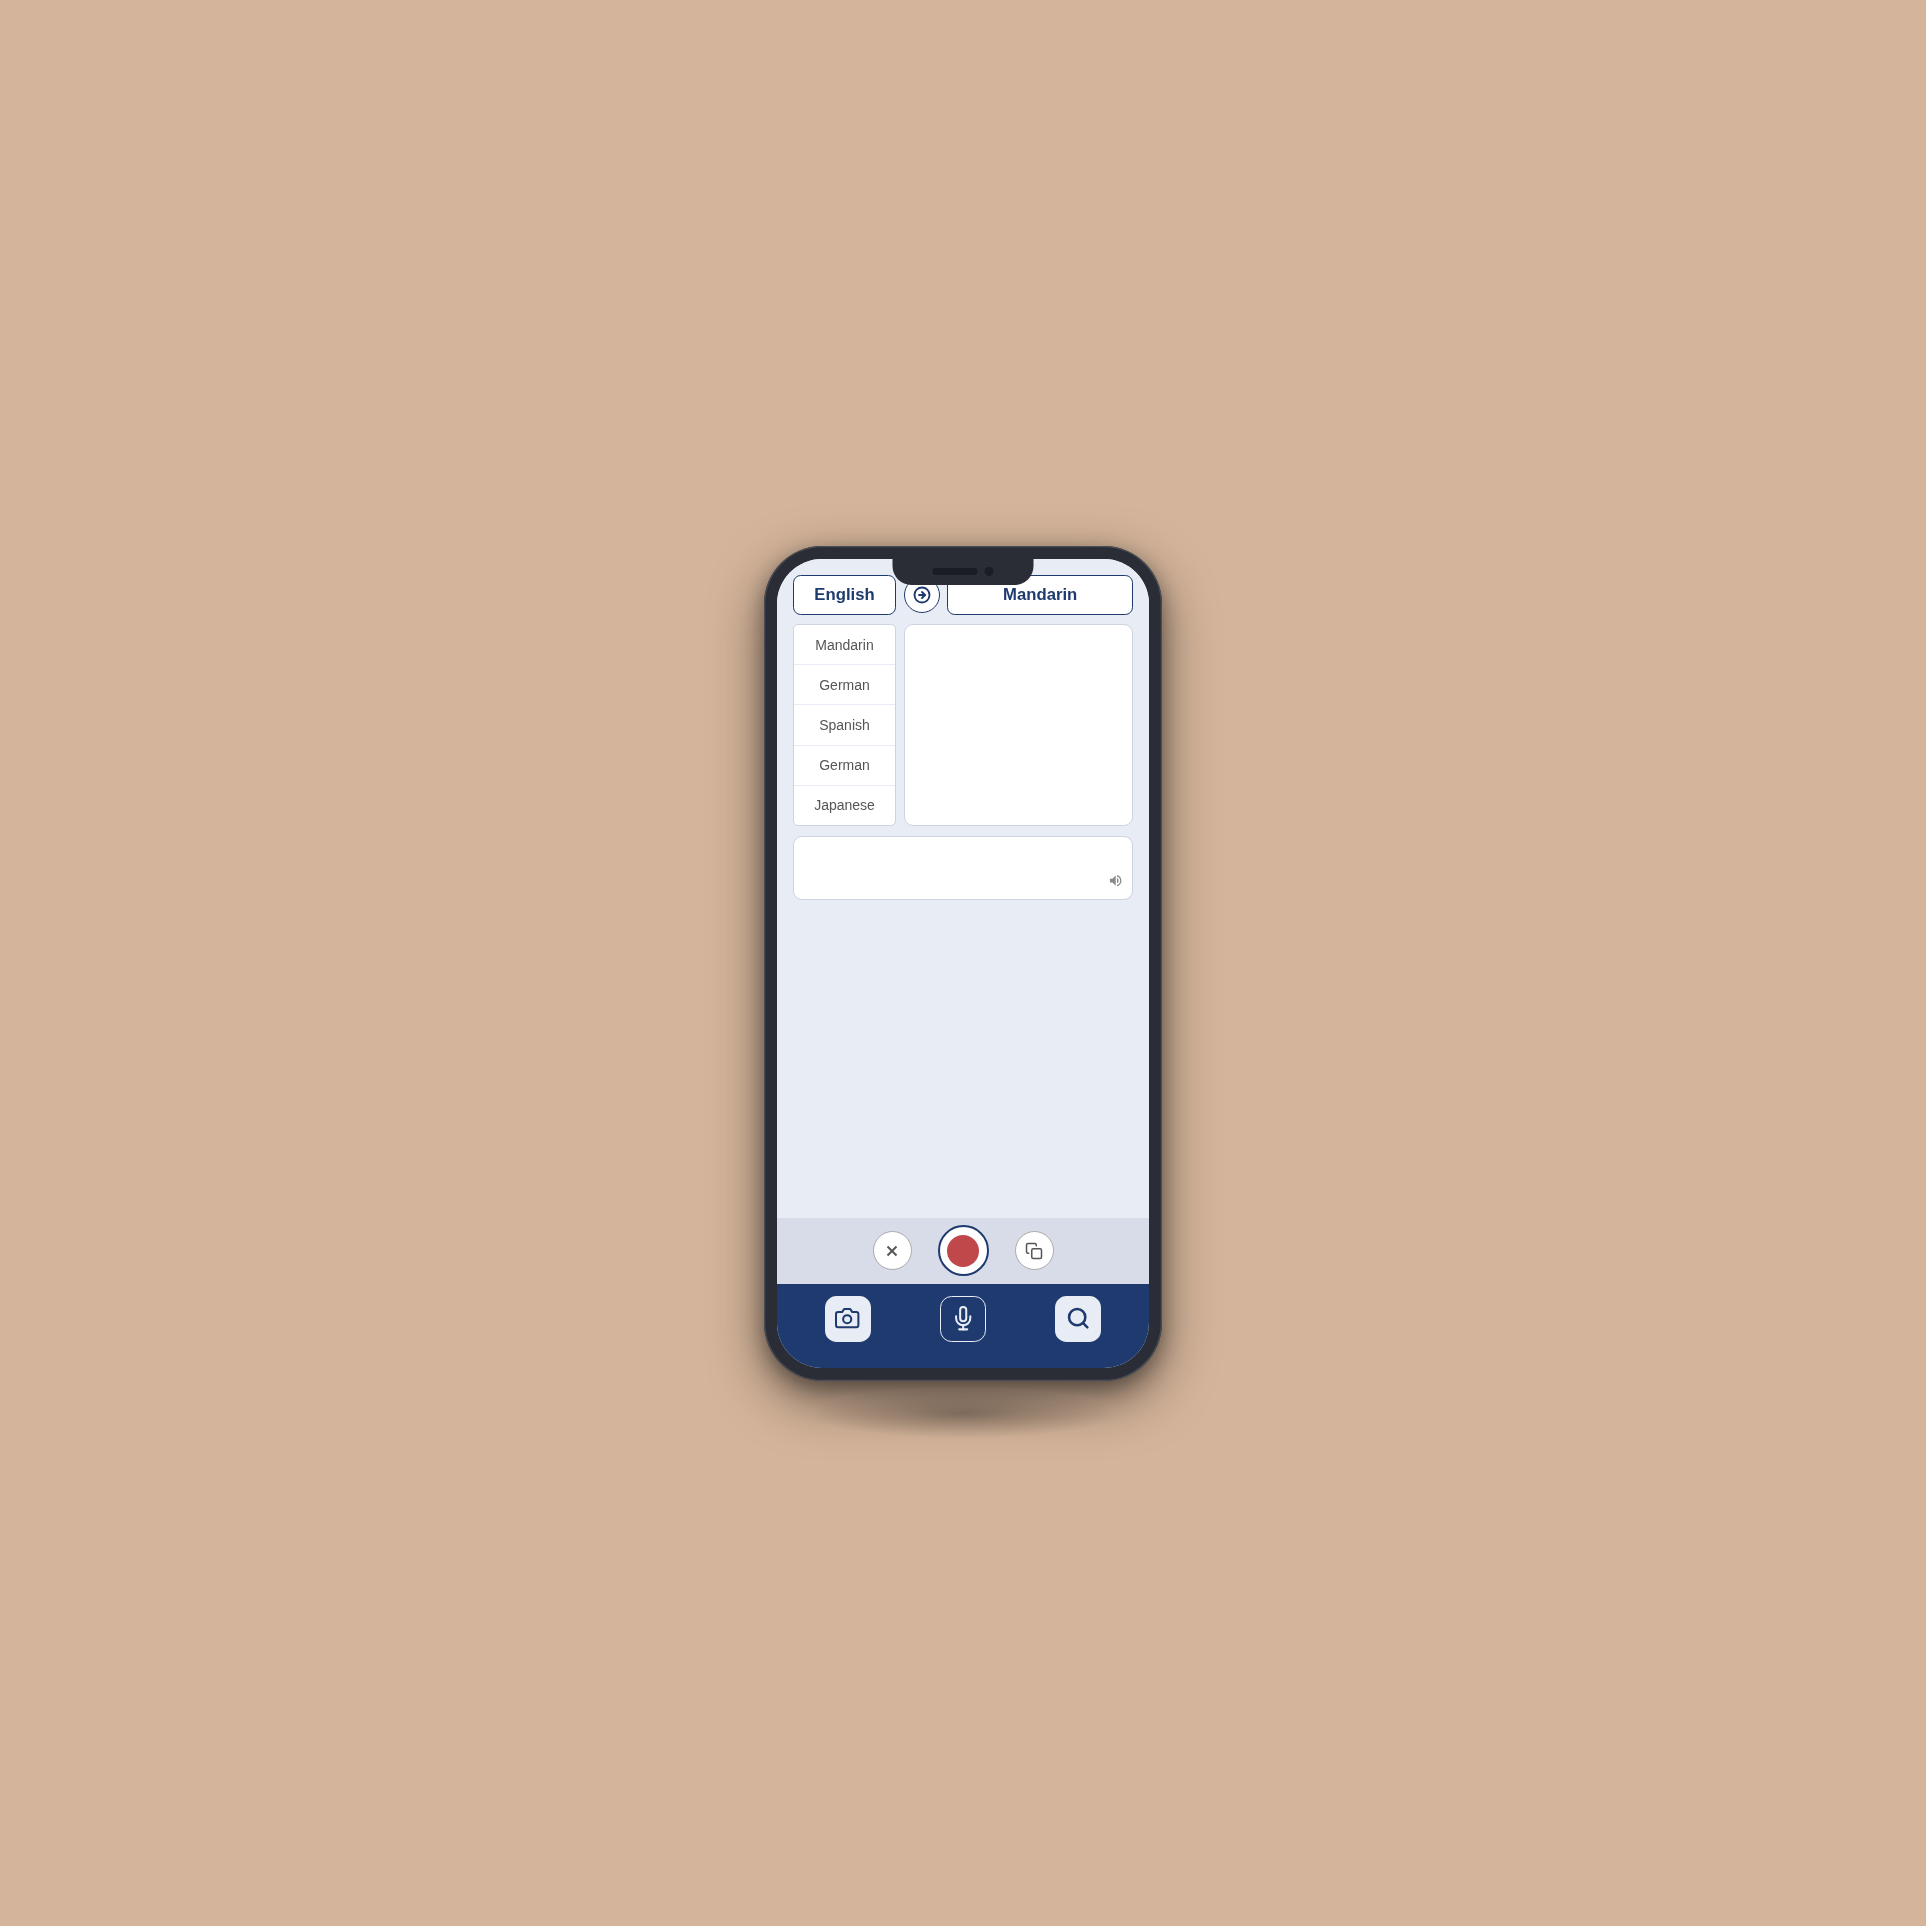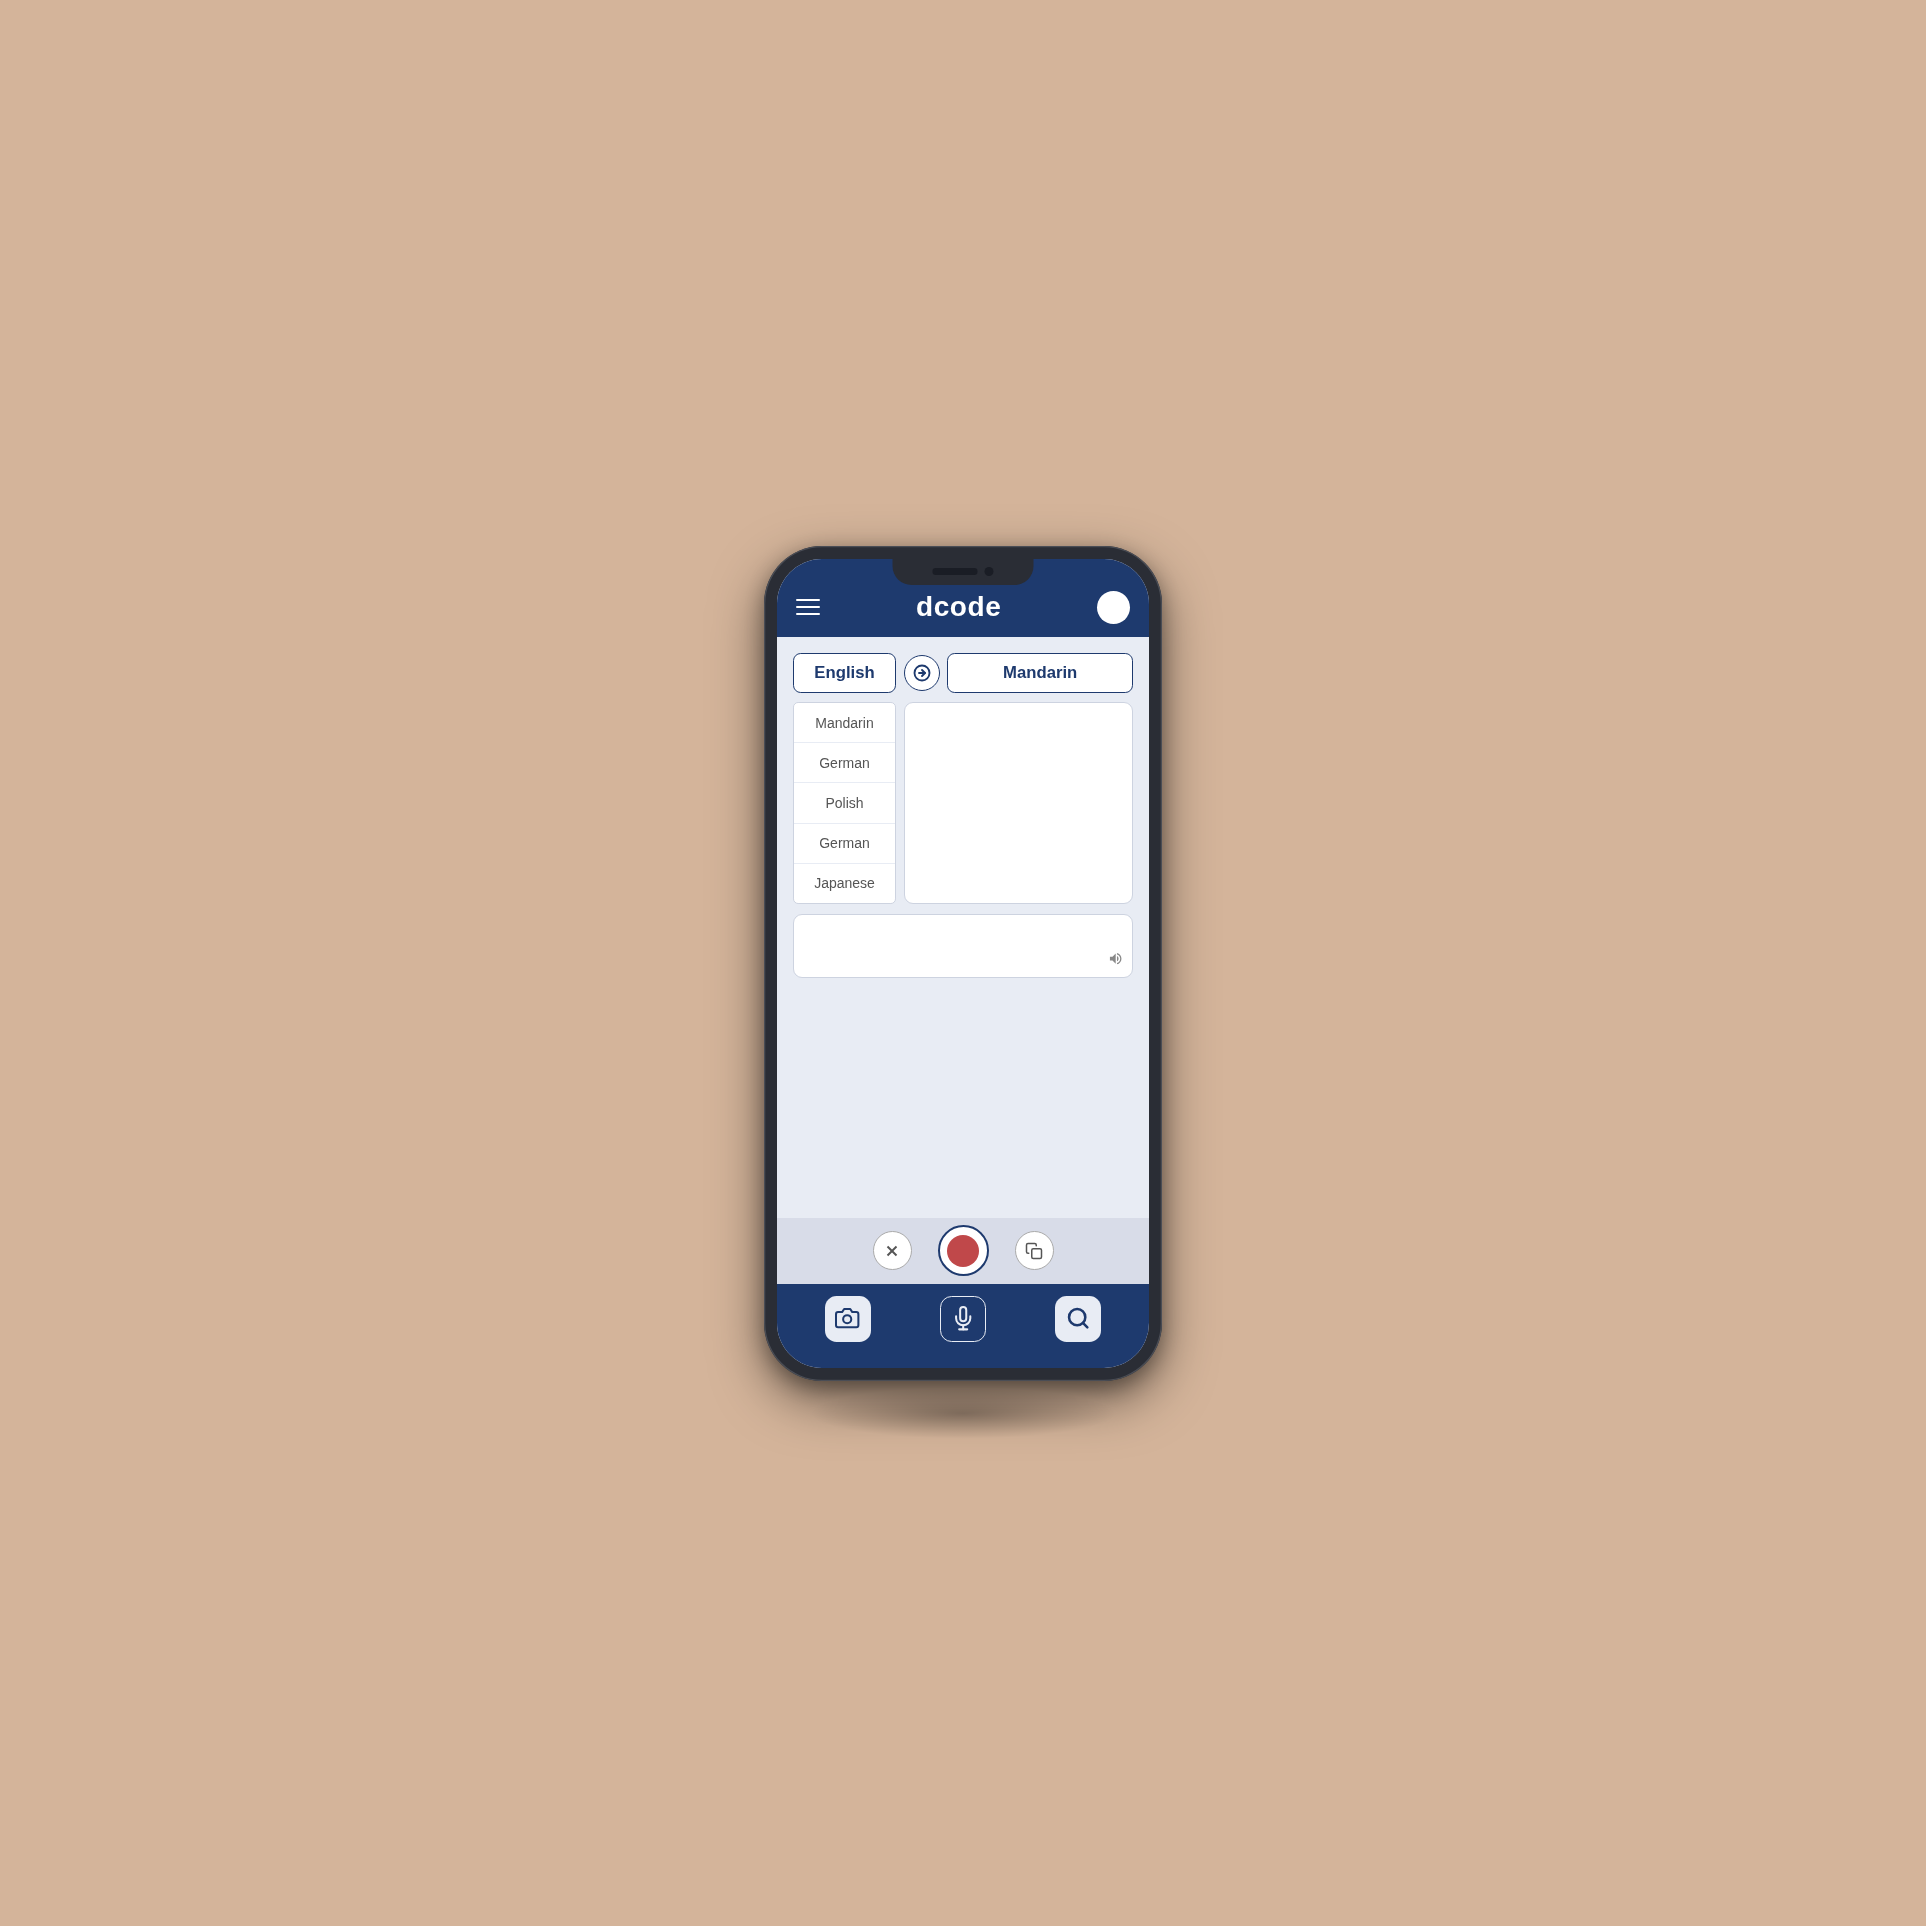--- a/index.html
+++ b/index.html
@@ -369,29 +369,20 @@
 
 <div class="phone-wrapper">
   <div class="phone-body">
     <div class="screen">
 
       <div class="notch">
         <div class="notch-speaker"></div>
         <div class="notch-camera"></div>
       </div>
 
-      <div class="header">
-        <div class="hamburger-icon">
-          <span></span>
-          <span></span>
-          <span></span>
-        </div>
-        <span class="app-title">dcode</span>
-        <div class="profile-circle"></div>
-      </div>
 
       <div class="main-content">
 
         <div class="language-row">
           <div class="language-from-wrapper">
             <button class="language-from-btn">English</button>
           </div>
           <div class="arrow-btn">
             <svg viewBox="0 0 24 24" fill="none" stroke="#1e3a6e" stroke-width="2.5" stroke-linecap="round" stroke-linejoin="round">
               <circle cx="12" cy="12" r="10"></circle>
@@ -400,21 +391,21 @@
             </svg>
           </div>
           <button class="language-to-btn">Mandarin</button>
         </div>
 
         <div class="middle-row">
 
           <div class="language-dropdown">
             <div class="dropdown-item">Mandarin</div>
             <div class="dropdown-item">German</div>
-            <div class="dropdown-item">Polish</div>
+            <div class="dropdown-item">Spanish</div>
             <div class="dropdown-item">German</div>
             <div class="dropdown-item">Japanese</div>
           </div>
 
           <div class="translation-box">
           </div>
         </div>
 
         <div class="output-box">
           <span class="speaker-icon">

